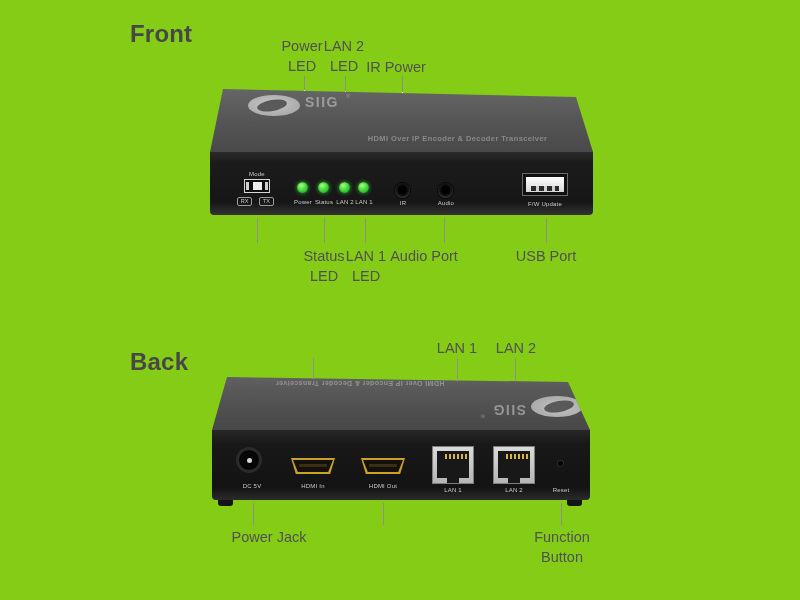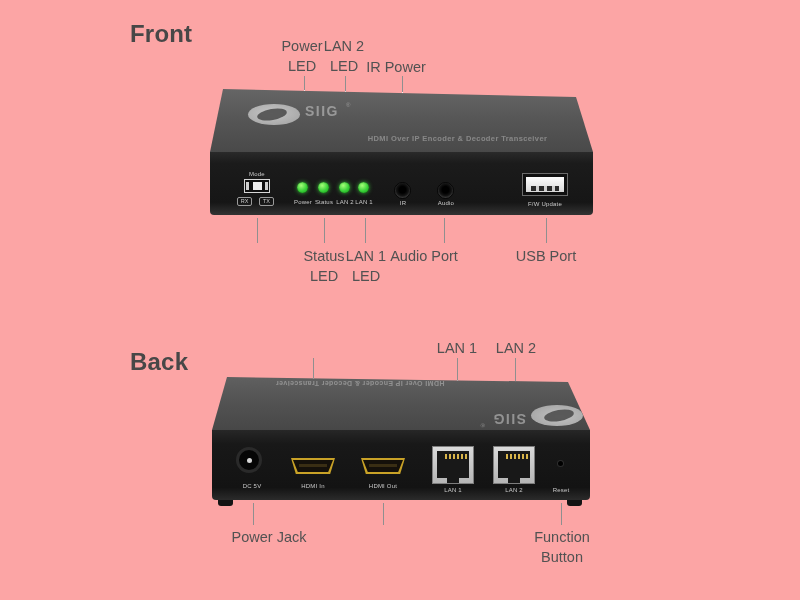--- a/index.html
+++ b/index.html
@@ -1,19 +1,19 @@
 <!DOCTYPE html>
 <html><head>
 <meta charset="utf-8">
 <style>
   * { box-sizing: border-box; margin: 0; padding: 0; }
   html,body { background:#ffffff; }
   .stage {
     position: relative; width: 800px; height: 600px;
-    background: #fca5a5; overflow: hidden;
+    background: #84cc16; overflow: hidden;
     font-family: "Liberation Sans", "DejaVu Sans", sans-serif;
   }
   .h-title {
     position: absolute; font-size: 24px; font-weight: bold; color: #474747;
     letter-spacing: 0.2px;
   }
   .callout {
     position: absolute; font-size: 14.5px; color: #525252;
     text-align: center; white-space: pre-line; line-height: 1.38;
   }
@@ -42,21 +42,21 @@
   .hdmi-inner { position: absolute; left: 2px; top: 2px; width: 40px; height: 12px;
     background: #15100a; clip-path: polygon(0 0, 100% 0, 88% 100%, 12% 100%); }
   .hdmi-slot { position: absolute; left: 8px; top: 6px; width: 28px; height: 3px;
     background: #3a2e14; }
   .rj45 { position: absolute; width: 42px; height: 38px;
     background: linear-gradient(#dadada, #b5b5b5); border: 1px solid #7d7d7d; }
   .rj45-in { position: absolute; left: 4px; top: 4px; width: 32px; height: 27px; background: #181818; }
   .rj45-pins { position: absolute; left: 8px; top: 3px; width: 24px; height: 5px;
     background: repeating-linear-gradient(90deg, #d8b44a 0 2px, #181818 2px 4px); }
   .rj45-tab { position: absolute; left: 14px; top: 29px; width: 12px; height: 7px; background: #181818; }
-  .logo { position: absolute; margin-top: 9px; }
+  .logo { position: absolute; }
   .logo-ellipse { position: absolute; left: 0; top: 2px; width: 52px; height: 21px;
     border-radius: 50%; background: radial-gradient(ellipse at 45% 45%, #dedede, #b0b0b0); opacity: 0.82; }
   .logo-swoosh { position: absolute; left: 9px; top: 7px; width: 30px; height: 11px;
     border-radius: 50%; background: #4f4f4f; transform: rotate(-10deg); opacity: 0.9; }
   .logo-text { position: absolute; left: 57px; top: 1px; font-size: 14px; font-weight: bold;
     letter-spacing: 1.5px; color: rgba(205,205,205,0.55); }
   .logo-mark { position: absolute; left: 98px; top: 0; font-size: 6px; color: rgba(205,205,205,0.5); }
   .switch-body { position: absolute; left: 34px; top: 27px; width: 26px; height: 14px;
     border: 1px solid #d6d6d6; background: #101010; }
   .switch-cap { position: absolute; top: 2px; width: 3px; height: 8px; background: #cfcfcf; }

